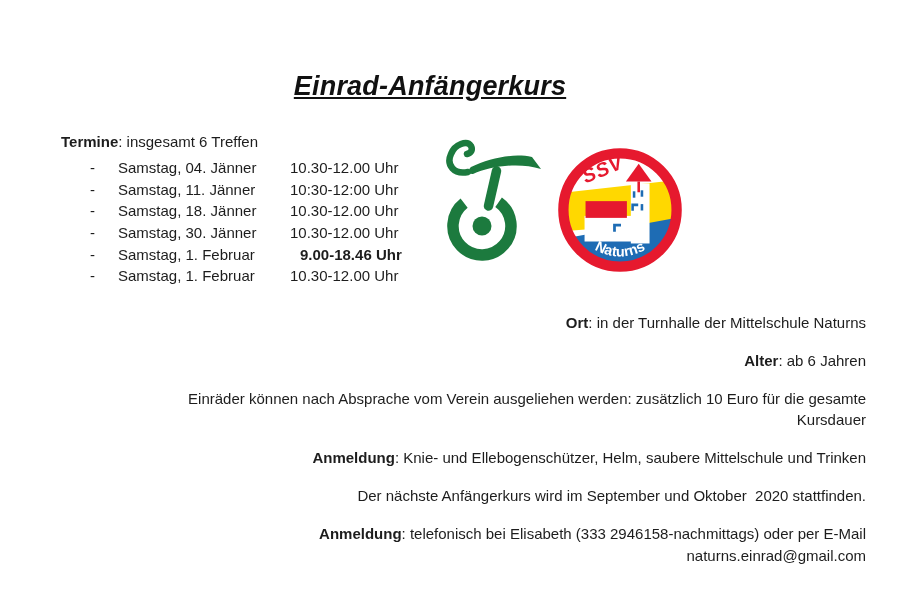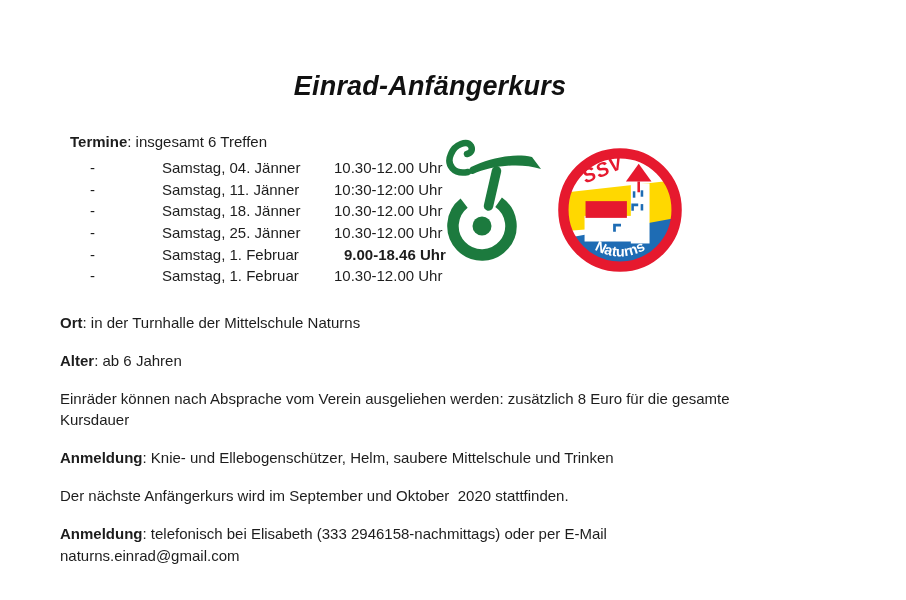--- a/index.html
+++ b/index.html
@@ -1,26 +1,26 @@
 <!DOCTYPE html>
 <html><head>
 <meta charset="utf-8">
 <style>
   html,body{margin:0;padding:0;background:#fff;}
   body{font-family:"Liberation Sans",sans-serif;color:#1d1d1d;}
   .page{position:relative;width:906px;height:600px;background:#ffffff;overflow:hidden;font-size:15px;}
-  .title{padding:68px 46px 0 0;text-align:center;font-size:27px;font-weight:bold;font-style:italic;line-height:36px;letter-spacing:.2px;color:#111;}
+  .title{padding:68px 46px 0 0;text-align:center;font-size:27px;font-weight:bold;font-style:italic;line-height:36px;letter-spacing:.2px;color:#111;text-decoration:underline;}
   .content{padding:27px 40px 0 60px;}
-  .para{margin:16px 0 15px;line-height:21.8px;white-space:pre-wrap;}
+  .para{margin:16px 0 15px;line-height:21.8px;white-space:pre-wrap;text-align:right;}
   .label{font-weight:bold;}
-  .termine{margin:0 10px 4px;line-height:21.8px;}
+  .termine{margin:0 1px 4px;line-height:21.8px;}
   .list{line-height:21.7px;margin:0 0 25px;}
   .row{display:flex;}
   .dash{width:28px;margin-left:30px;}
-  .day{width:172px;margin-left:44px;}
+  .day{width:172px;}
   .time.bold{font-weight:bold;padding-left:10px;}
   .graphic{position:absolute;}
   .unicycle{left:445px;top:138px;}
   .logo{left:556px;top:146px;}
 </style>
 </head>
 <body>
 
 <div class="page">
 
@@ -41,40 +41,40 @@
         <span class="day">Samstag, 11. Jänner</span>
         <span class="time">10:30-12:00 Uhr</span>
       </div>
       <div class="row">
         <span class="dash">-</span>
         <span class="day">Samstag, 18. Jänner</span>
         <span class="time">10.30-12.00 Uhr</span>
       </div>
       <div class="row">
         <span class="dash">-</span>
-        <span class="day">Samstag, 25. Jänner</span>
+        <span class="day">Samstag, 30. Jänner</span>
         <span class="time">10.30-12.00 Uhr</span>
       </div>
       <div class="row">
         <span class="dash">-</span>
         <span class="day">Samstag, 1. Februar</span>
         <span class="time bold">9.00-18.46 Uhr</span>
       </div>
       <div class="row">
         <span class="dash">-</span>
         <span class="day">Samstag, 1. Februar</span>
         <span class="time">10.30-12.00 Uhr</span>
       </div>
     </div>
 
     <p class="para"><span class="label">Ort</span><span>: in der Turnhalle der Mittelschule Naturns</span></p>
 
     <p class="para"><span class="label">Alter</span><span>: ab 6 Jahren</span></p>
 
-    <p class="para"><span>Einräder können nach Absprache vom Verein ausgeliehen werden: zusätzlich 8 Euro für die gesamte</span><br><span>Kursdauer</span></p>
+    <p class="para"><span>Einräder können nach Absprache vom Verein ausgeliehen werden: zusätzlich 10 Euro für die gesamte</span><br><span>Kursdauer</span></p>
 
     <p class="para"><span class="label">Anmeldung</span><span>: Knie- und Ellebogenschützer, Helm, saubere Mittelschule und Trinken</span></p>
 
 
     <p class="para"><span>Der nächste Anfängerkurs wird im September und Oktober  2020 stattfinden.</span></p>
 
     <p class="para"><span class="label">Anmeldung</span><span>: telefonisch bei Elisabeth (333 2946158-nachmittags) oder per E-Mail</span><br><span>naturns.einrad@gmail.com</span></p>
 
   </div>
 

